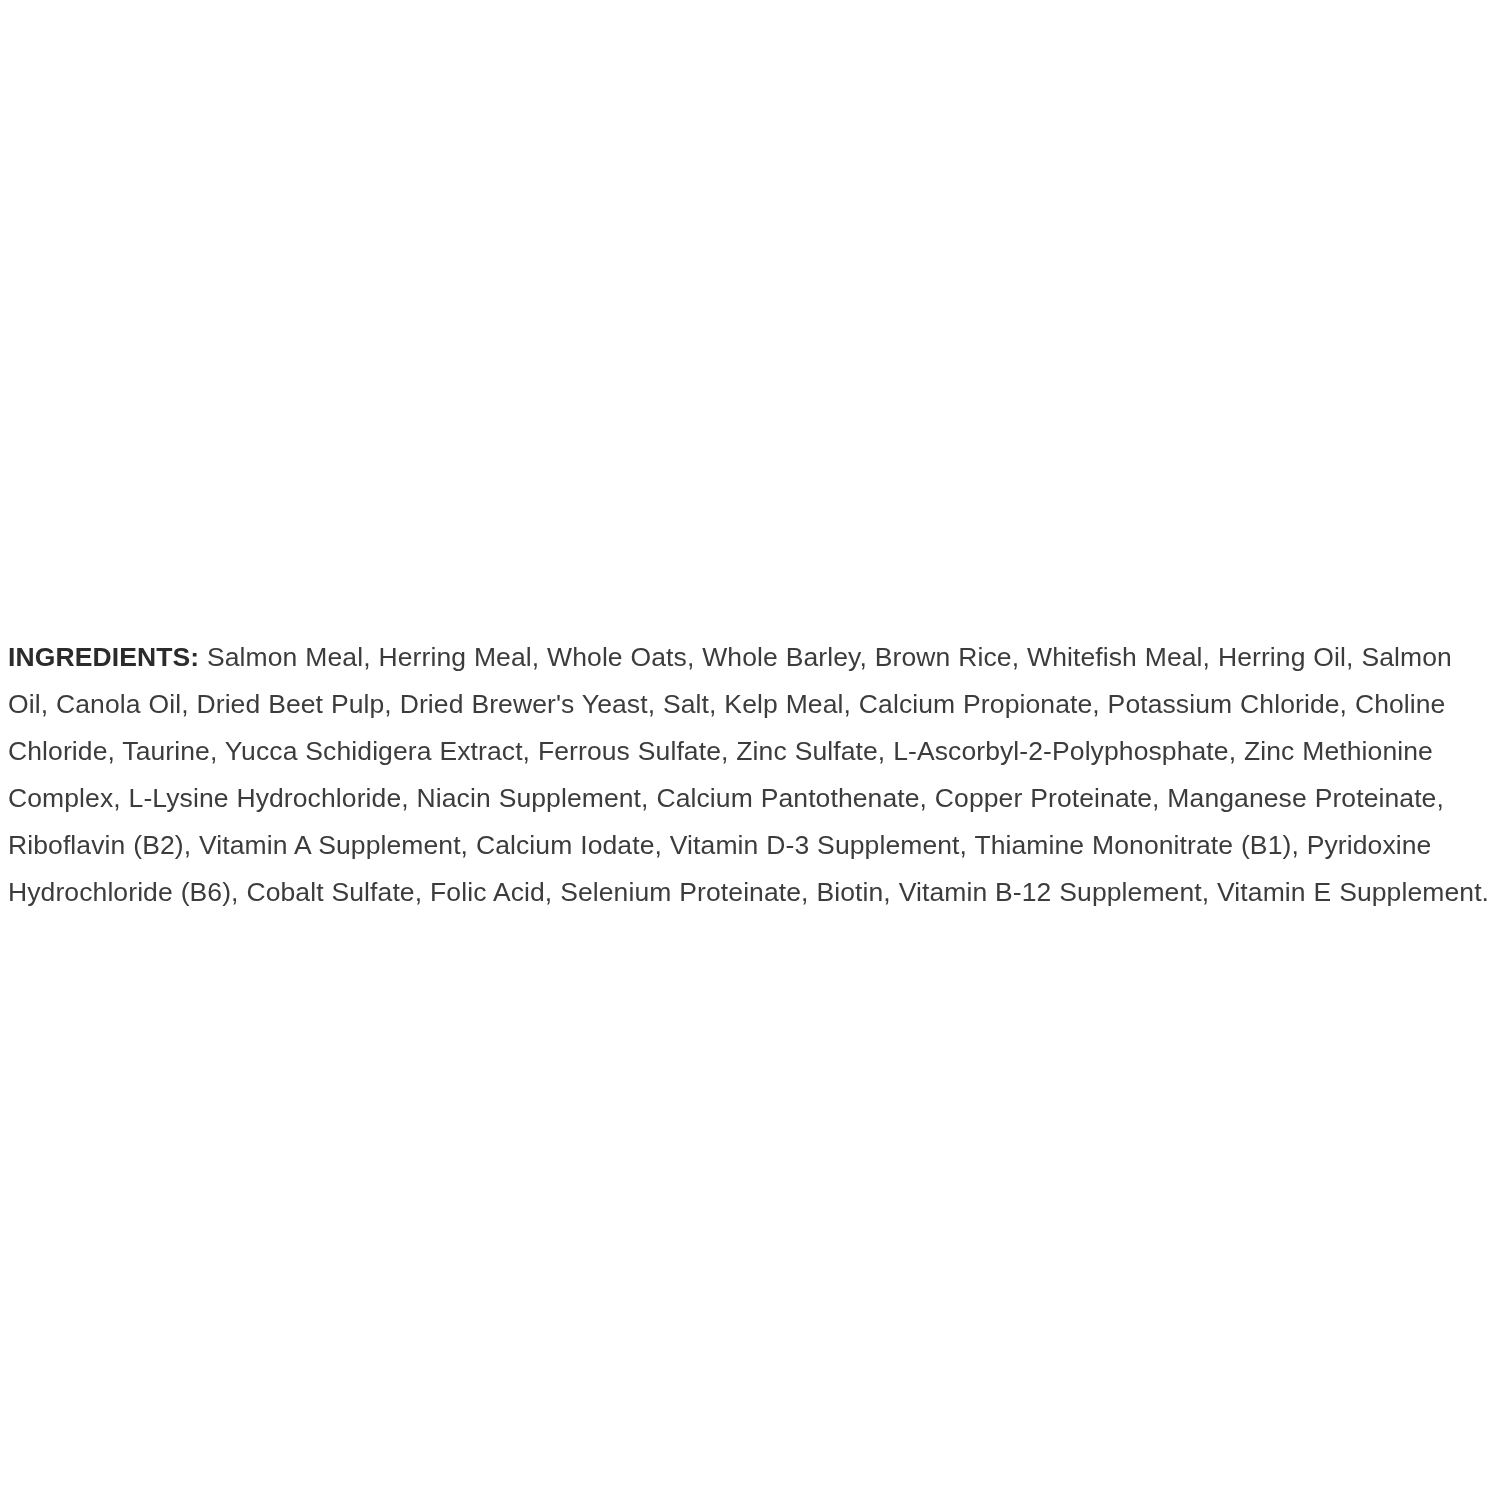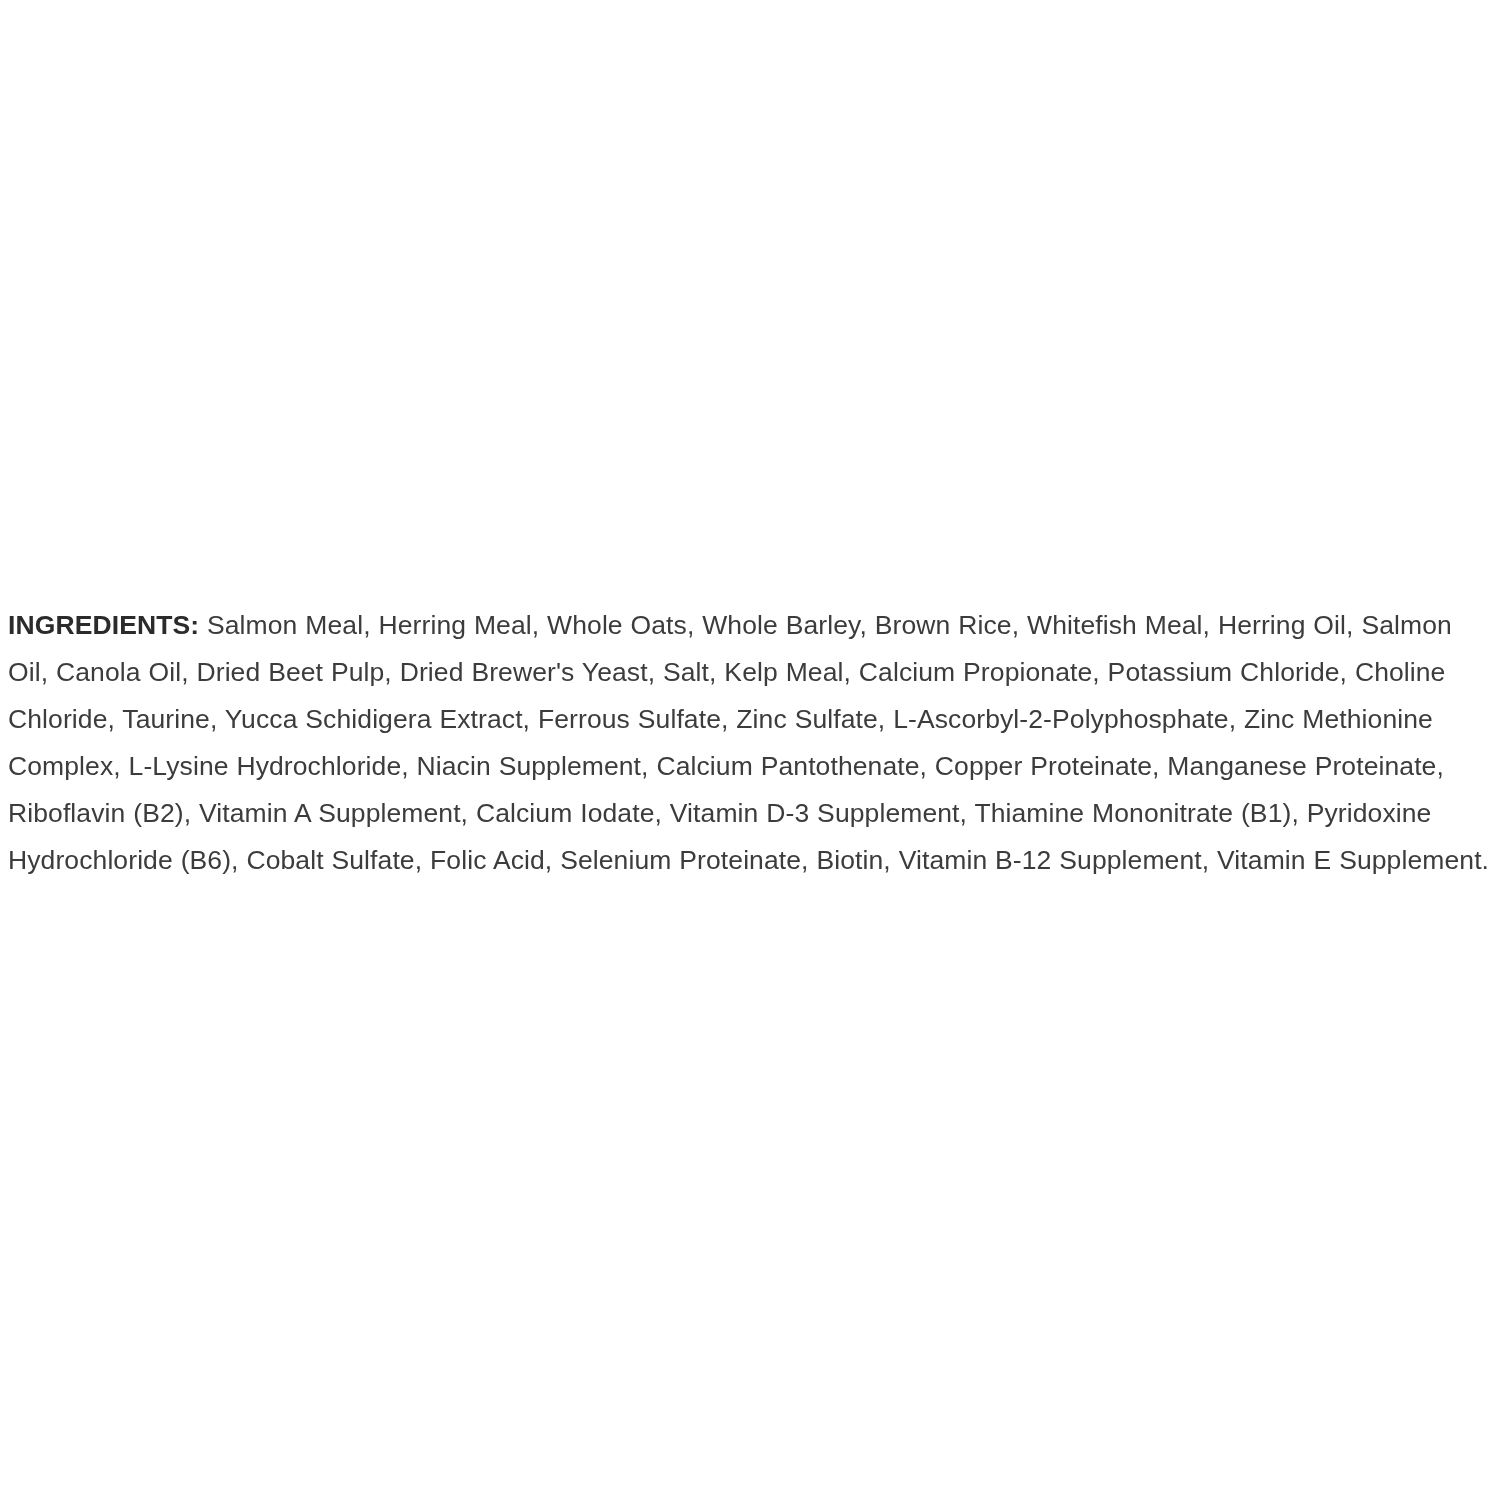--- a/index.html
+++ b/index.html
@@ -15,21 +15,21 @@
   }
   .page {
     position: relative;
     width: 1500px;
     height: 1500px;
     box-sizing: border-box;
   }
   .ingredients-block {
     position: absolute;
     left: 8px;
-    top: 575px;
+    top: 607px;
     width: 1492px;
     box-sizing: border-box;
     padding-right: 6px;
   }
   .ingredients-text {
     font-size: 26.5px;
     line-height: 47px;
     color: #3c3c3c;
     letter-spacing: 0.1px;
     text-align: left;

